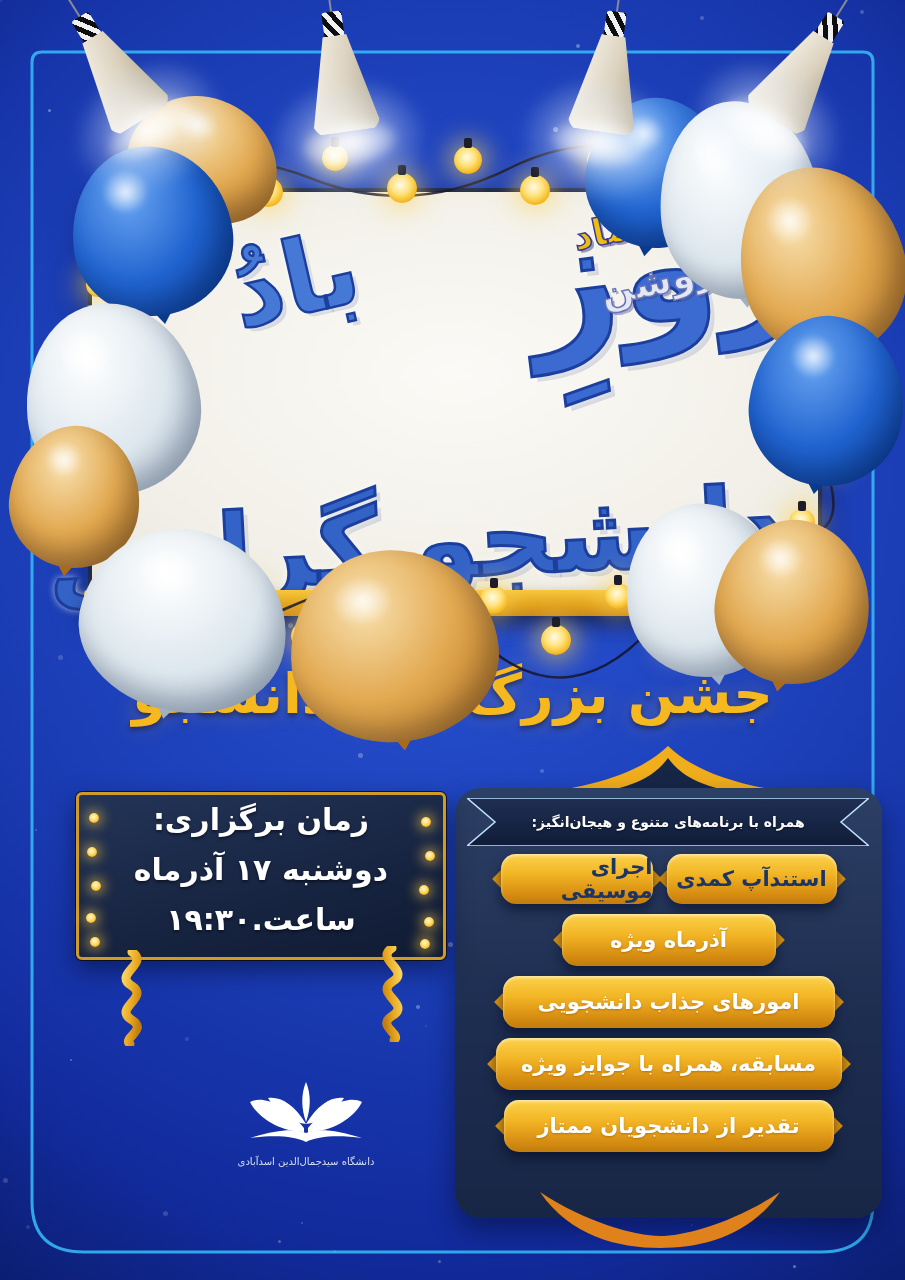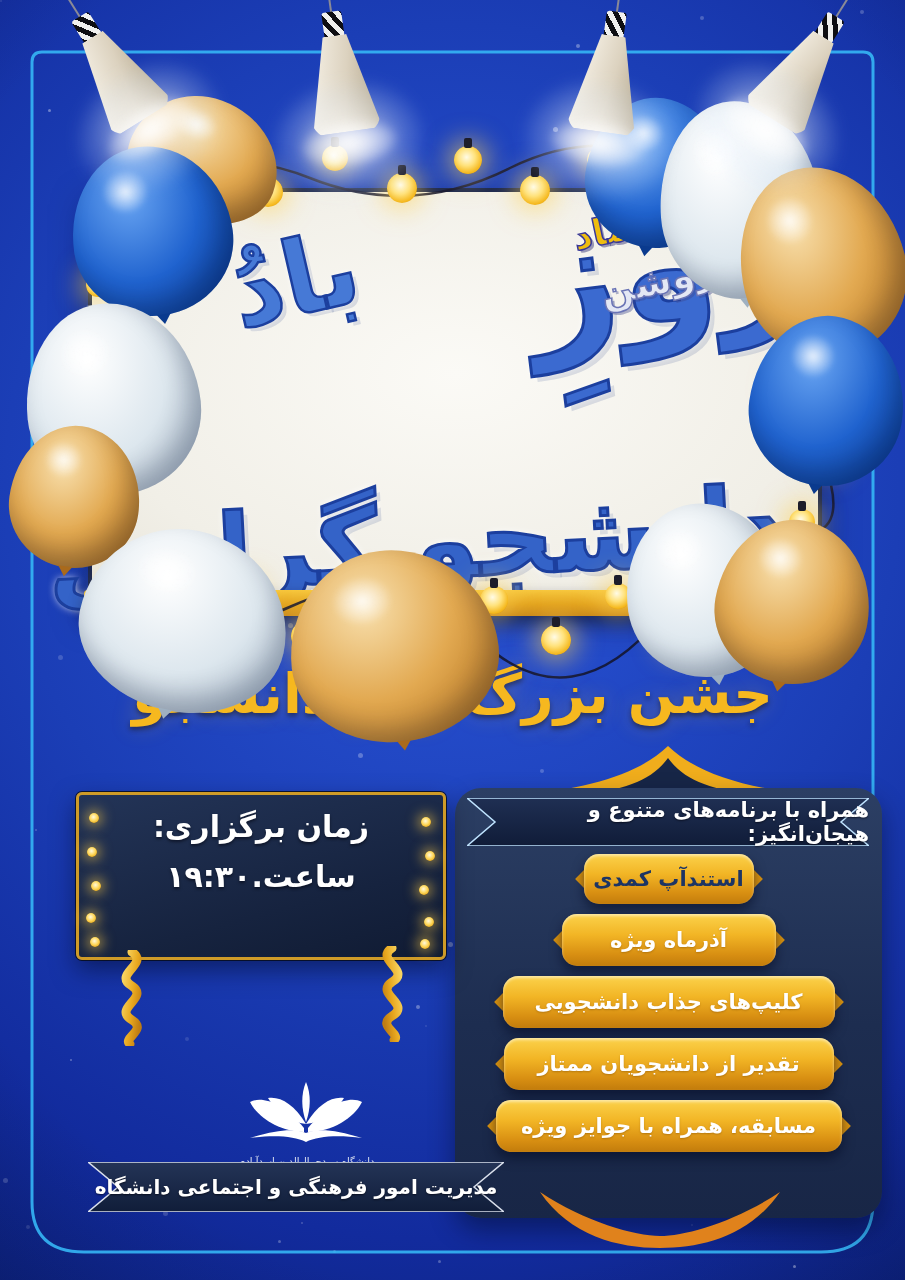--- a/index.html
+++ b/index.html
@@ -87,42 +87,42 @@
   .subtitle{position:absolute;left:213px;top:736px;width:215px;z-index:3;text-align:center;
     font-size:23px;font-weight:bold;color:#f2b61e;text-shadow:0 2px 3px rgba(20,14,0,.4);}
 
   
   .time-box{position:absolute;left:76px;top:792px;width:364px;height:162px;z-index:3;
     border:3px solid #cf9b28;border-radius:6px;
     background:linear-gradient(165deg,#233457 0%,#16233f 65%,#101b33 100%);
     box-shadow:0 10px 24px rgba(2,8,34,.5), 0 0 0 1px #0c1530;}
   .time-line{text-align:center;color:#fff;font-weight:bold;font-size:30px;line-height:50px;
     text-shadow:0 2px 3px rgba(0,0,10,.5);}
-  .time-line:first-child{margin-top:7px;}
+  .time-line:first-child{}
 
   .ribbon{position:absolute;z-index:3;}
 
   
   .loc-label{position:absolute;left:60px;top:966px;width:410px;z-index:3;text-align:center;
     font-size:34px;font-weight:bold;color:#f2b31c;text-shadow:0 2px 4px rgba(20,14,0,.45);}
   .loc-value{position:absolute;left:40px;top:1018px;width:440px;z-index:3;text-align:center;
     font-size:33px;font-weight:bold;color:#f2b31c;text-shadow:0 2px 4px rgba(20,14,0,.45);}
 
   
   .logo{position:absolute;left:228px;top:1080px;width:156px;z-index:3;text-align:center;}
   .logo-caption{margin-top:2px;font-size:10px;color:#e3e9f5;opacity:.95;}
 
   
   .banner{position:absolute;z-index:3;}
   .banner .banner-text{position:absolute;inset:0;display:flex;align-items:center;justify-content:center;
     color:#fff;font-weight:bold;text-shadow:0 1px 2px rgba(0,0,10,.6);}
   .footer-banner{left:88px;top:1162px;width:416px;height:50px;}
   .footer-banner .banner-text{font-size:20px;}
   .panel-header{left:12px;top:10px;width:402px;height:48px;}
-  .panel-header .banner-text{font-size:21px;}
+  .panel-header .banner-text{font-size:14px;}
 
   
   .program-panel{position:absolute;left:455px;top:788px;width:427px;height:430px;z-index:2;
     border-radius:26px;background:linear-gradient(180deg,#2c3f64 0%,#1d2d50 55%,#182646 100%);
     box-shadow:0 12px 26px rgba(2,8,34,.45);}
   .ornament{position:absolute;z-index:2;}
   .orn-top{left:518px;top:742px;width:300px;height:54px;}
   .orn-bottom{left:540px;top:1192px;width:240px;height:56px;}
 
   .pills{position:absolute;left:0;right:0;top:66px;display:flex;flex-direction:column;align-items:center;gap:10px;}
@@ -238,20 +238,21 @@
       <div class="balloon b-gold" style="left: 740px; top: 166px; width: 164px; height: 192px; transform: rotate(-14deg);"></div>
       <div class="balloon b-blue" style="left: 750px; top: 316px; width: 154px; height: 170px; transform: rotate(8deg);"></div>
       <div class="balloon b-white" style="left: 626px; top: 503px; width: 160px; height: 174px; transform: rotate(-8deg);"></div>
       <div class="balloon b-gold" style="left: 716px; top: 520px; width: 154px; height: 164px; transform: rotate(10deg);"></div>
     </div>
 
   <div class="title">جشن بزرگ روز دانشجو</div>
 
   <div class="time-box" id="time-box">
     <div class="time-line">زمان برگزاری:</div>
+    <div class="time-line">دوشنبه ۱۷ آذرماه</div>
     <div class="time-line">ساعت.۱۹:۳۰</div>
   <div class="mini-bulb" style="left: 10px; top: 18px; width: 10px; height: 10px;"></div>
       <div class="mini-bulb" style="left: 8px; top: 52px; width: 10px; height: 10px;"></div>
       <div class="mini-bulb" style="left: 12px; top: 86px; width: 10px; height: 10px;"></div>
       <div class="mini-bulb" style="left: 7px; top: 118px; width: 10px; height: 10px;"></div>
       <div class="mini-bulb" style="left: 11px; top: 142px; width: 10px; height: 10px;"></div>
       <div class="mini-bulb" style="left: 342px; top: 22px; width: 10px; height: 10px;"></div>
       <div class="mini-bulb" style="left: 346px; top: 56px; width: 10px; height: 10px;"></div>
       <div class="mini-bulb" style="left: 340px; top: 90px; width: 10px; height: 10px;"></div>
       <div class="mini-bulb" style="left: 345px; top: 122px; width: 10px; height: 10px;"></div>
@@ -280,32 +281,20 @@
         <path d="M61 44 C49 24 35 16 23 18 C31 32 45 42 61 44 Z"></path>
         <path d="M61 44 C73 24 87 16 99 18 C91 32 77 42 61 44 Z"></path>
         <path d="M59 48 C37 22 17 16 5 22 C13 38 35 52 59 52 Z"></path>
         <path d="M63 48 C85 22 105 16 117 22 C109 38 87 52 63 52 Z"></path>
         <path d="M5 58 C31 50 49 48 61 53 C73 48 91 50 117 58 C93 55 73 56 61 62 C49 56 29 55 5 58 Z"></path>
       </g>
     </svg>
     <div class="logo-caption">دانشگاه سیدجمال‌الدین اسدآبادی</div>
   </div>
 
-  <div class="banner footer-banner">
-    <svg width="416" height="50" viewBox="0 0 416 50">
-      <defs>
-          <linearGradient id="nav1" x1="0" y1="0" x2="0" y2="1">
-        <stop offset="0" stop-color="#243457"></stop>
-            <stop offset="1" stop-color="#101d39"></stop>
-      </linearGradient>
-        </defs>
-      <polygon points="0,0 416,0 386,25 416,50 0,50 30,25" fill="url(#nav1)" stroke="#d9dfeb" stroke-width="1.5"></polygon>
-    </svg>
-    <div class="banner-text">مدیریت امور فرهنگی و اجتماعی دانشگاه</div>
-  </div>
 
   <svg class="ornament orn-top" width="300" height="54" viewBox="0 0 300 54">
     <path d="M0,54 C70,46 118,34 150,4 C182,34 230,46 300,54 Z" fill="#f0ad1c"></path>
     <path d="M58,54 C108,48 134,38 150,16 C166,38 192,48 242,54 Z" fill="#172647"></path>
   </svg>
 
   <div class="program-panel">
     <div class="banner panel-header">
       <svg width="402" height="48" viewBox="0 0 402 48">
         <defs>
@@ -314,25 +303,26 @@
               <stop offset="1" stop-color="#101c38"></stop>
         </linearGradient>
           </defs>
         <polygon points="0,0 402,0 374,24 402,48 0,48 28,24" fill="url(#nav2)" stroke="#bfe3ff" stroke-width="1.5"></polygon>
       </svg>
       <div class="banner-text">همراه با برنامه‌های متنوع و هیجان‌انگیز:</div>
     </div>
     <div class="pills">
       <div class="pill-row">
         <div class="pill pill-dark" style="width:170px">استندآپ کمدی</div>
+        <div class="pill pill-dark" style="width:152px">اجرای موسیقی</div>
       </div>
       <div class="pill pill-light" style="width:214px;height:52px">آذرماه ویژه</div>
-      <div class="pill pill-light" style="width:332px;height:52px">کلیپ‌های جذاب دانشجویی</div>
+      <div class="pill pill-light" style="width:332px;height:52px">امور‌های جذاب دانشجویی</div>
+      <div class="pill pill-light" style="width:346px;height:52px">مسابقه، همراه با جوایز ویژه</div>
       <div class="pill pill-light" style="width:330px;height:52px">تقدیر از دانشجویان ممتاز</div>
-      <div class="pill pill-light" style="width:346px;height:52px">مسابقه، همراه با جوایز ویژه</div>
     </div>
   </div>
 
   <svg class="ornament orn-bottom" width="240" height="56" viewBox="0 0 240 56">
     <path d="M0,0 C45,30 95,44 120,44 C145,44 195,30 240,0 C210,44 162,56 120,56 C78,56 30,44 0,0 Z" fill="#e0821c"></path>
   </svg>
 
 <div class="dot" style="left: 0px; top: 0px; width: 2px; height: 2px; opacity: 0.12;"></div>
     <div class="dot" style="left: 137.508px; top: 102.83px; width: 3px; height: 3px; opacity: 0.17;"></div>
     <div class="dot" style="left: 275.016px; top: 231.66px; width: 4px; height: 4px; opacity: 0.22;"></div>

